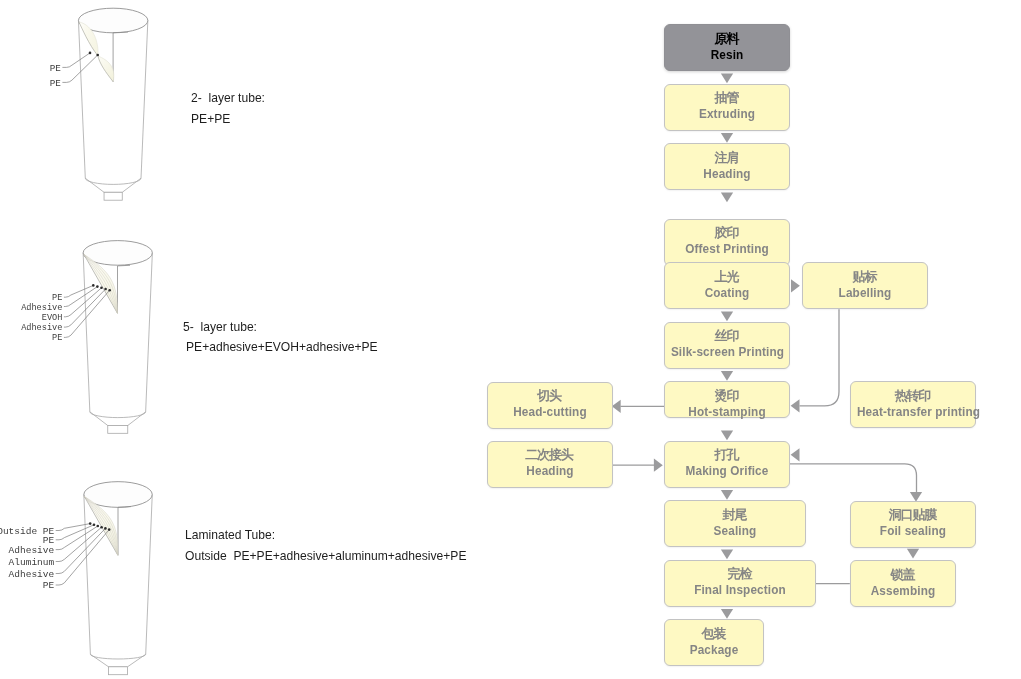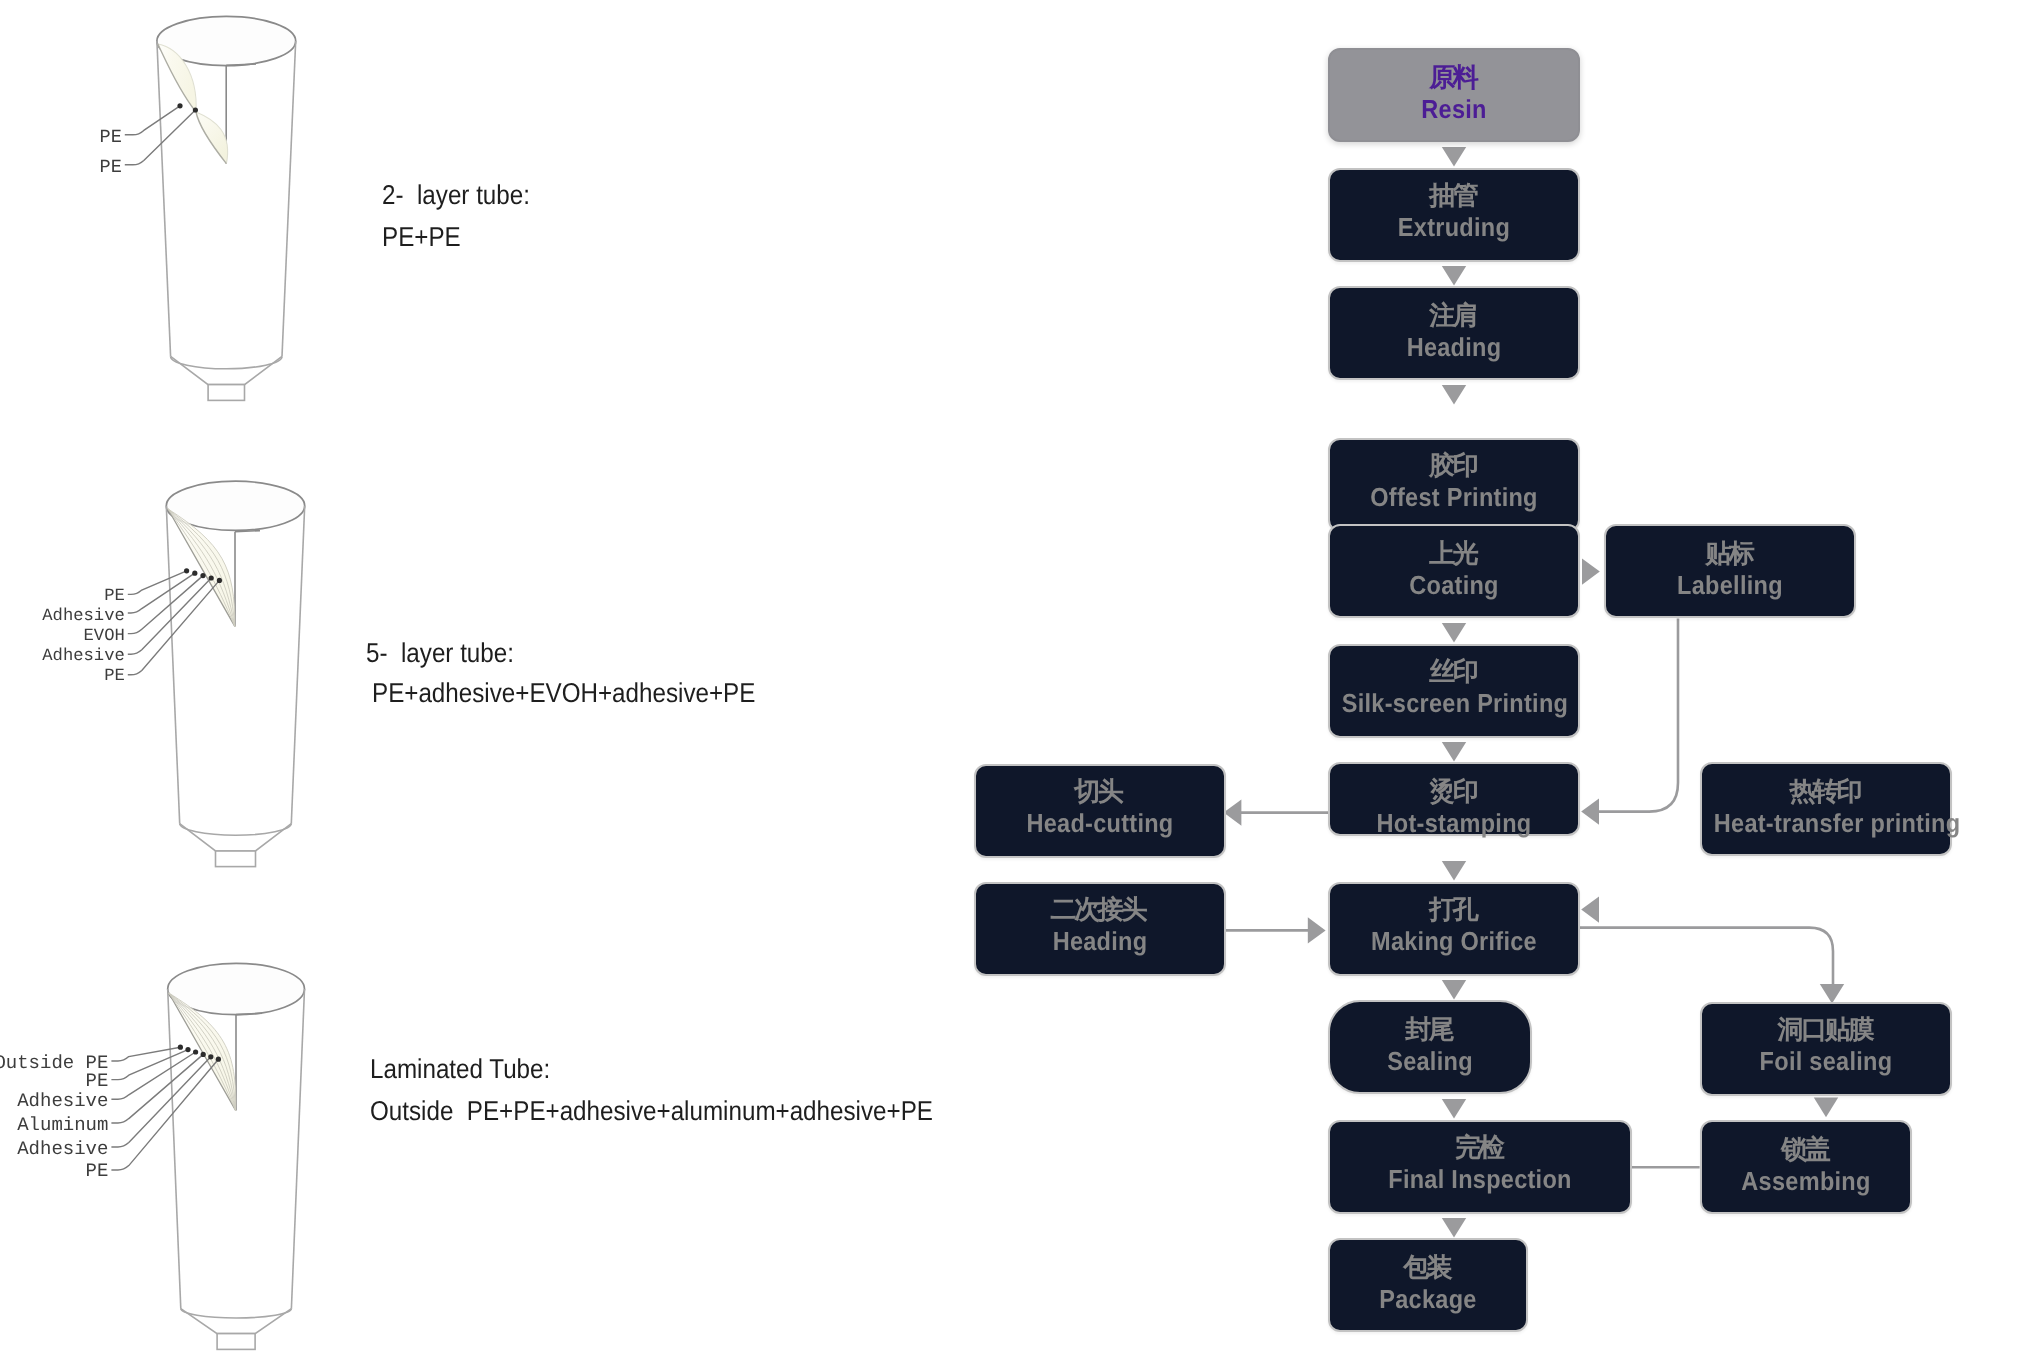--- a/index.html
+++ b/index.html
@@ -1,21 +1,21 @@
 <!DOCTYPE html>
 <html><head>
 <meta charset="utf-8">
 <style>
   html,body{margin:0;padding:0;}
   body{width:1021px;height:679px;background:#fff;font-family:"Liberation Sans",sans-serif;overflow:hidden;position:relative;}
   #page{position:absolute;left:0;top:0;width:1021px;height:679px;}
-  .fbox{position:absolute;box-sizing:border-box;border:1px solid #c3c3c3;border-radius:6px;background:#0f172a;
+  .fbox{position:absolute;box-sizing:border-box;border:1px solid #c3c3c3;border-radius:6px;background:#fef9c3;
         display:flex;flex-direction:column;align-items:center;justify-content:center;color:#858585;
         box-shadow:0 1px 1.5px rgba(0,0,0,.05);}
-  .fbox.filled{background:#939398;border:1px solid #8f8f94;color:#4c1d95;box-shadow:0 1px 3px rgba(0,0,0,.18);}
+  .fbox.filled{background:#939398;border:1px solid #8f8f94;color:#000000;box-shadow:0 1px 3px rgba(0,0,0,.18);}
   .fbox .cn,.fbox .en{position:absolute;left:0;width:100%;text-align:center;}
   .fbox .cn{font-size:13px;font-weight:bold;line-height:15px;letter-spacing:-1.2px;
             text-indent:-1.2px;top:5.6px;}
   .fbox .en{font-size:13px;font-weight:bold;line-height:16px;letter-spacing:.15px;white-space:nowrap;
             transform:scaleX(.905);top:21.6px;}
   .tlabel{position:absolute;font-size:9px;color:#3d3d3d;white-space:nowrap;text-align:right;font-family:Liberation Mono, monospace;}
   .desc{position:absolute;font-size:13.6px;color:#1e1e1e;white-space:pre;
         transform:scaleX(.89);transform-origin:left top;}
   svg{position:absolute;left:0;top:0;overflow:visible;}
 </style>
@@ -168,21 +168,21 @@
         <div class="en">Silk-screen Printing</div>
       </div>
       <div class="fbox" style="left: 664px; top: 381px; width: 126px; height: 37px;">
         <div class="cn">烫印</div>
         <div class="en">Hot-stamping</div>
       </div>
       <div class="fbox" style="left: 664px; top: 440.5px; width: 126px; height: 47px;">
         <div class="cn">打孔</div>
         <div class="en">Making Orifice</div>
       </div>
-      <div class="fbox" style="left: 664px; top: 500px; width: 102px; height: 47px; border-radius: 16px;">
+      <div class="fbox" style="left: 664px; top: 500px; width: 142px; height: 47px;">
         <div class="cn">封尾</div>
         <div class="en">Sealing</div>
       </div>
       <div class="fbox" style="left: 664px; top: 559.5px; width: 152px; height: 47px;">
         <div class="cn">完检</div>
         <div class="en">Final Inspection</div>
       </div>
       <div class="fbox" style="left: 664px; top: 619px; width: 100px; height: 47px;">
         <div class="cn">包装</div>
         <div class="en">Package</div>

